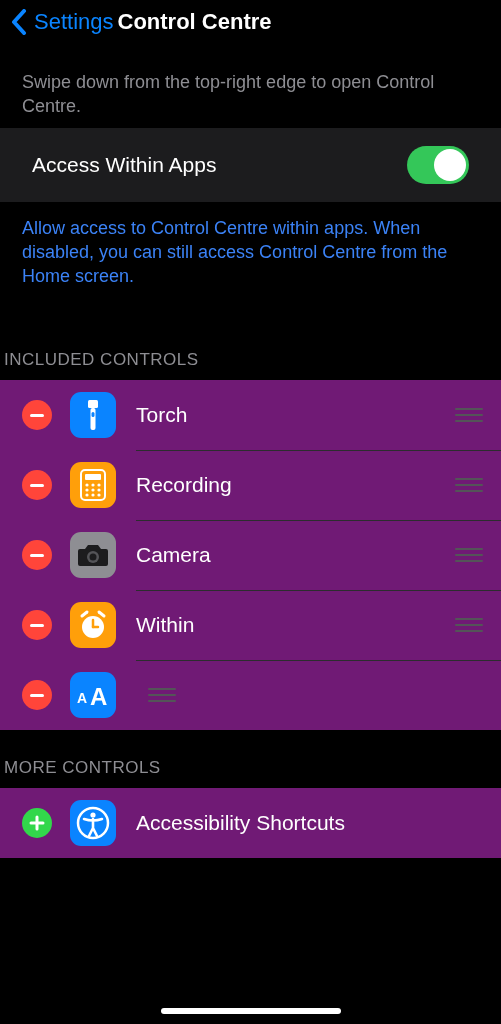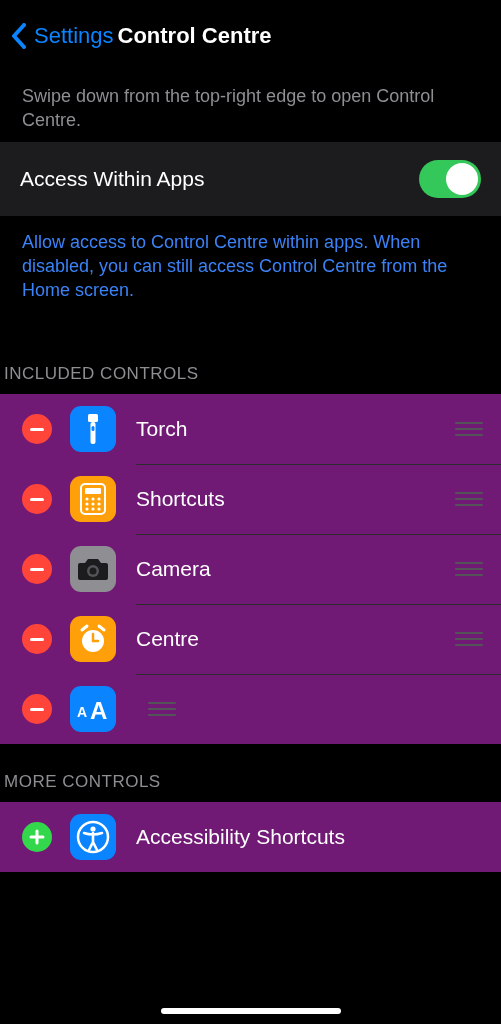--- a/index.html
+++ b/index.html
@@ -1,25 +1,25 @@
 <!DOCTYPE html>
 <html><head>
   <meta charset="utf-8">
   <style>
     * { margin: 0; padding: 0; box-sizing: border-box; font-family: -apple-system, BlinkMacSystemFont, "Segoe UI", Helvetica, Arial, sans-serif; }
     html, body { width: 501px; height: 1024px; background: #000; color: #fff; overflow: hidden; }
-    .navbar { display: flex; align-items: center; padding: 22px 10px 14px 10px; }
+    .navbar { display: flex; align-items: center; padding: 8px 10px 14px 10px; }
     .back-btn { display: flex; align-items: center; color: #0a84ff; font-size: 22px; }
     .back-chevron { width: 18px; height: 28px; display: flex; align-items: center; justify-content: center; margin-right: 6px; }
     .nav-title { color: #fff; font-size: 22px; font-weight: 600; margin-left: 4px; }
     .scroll { height: calc(1024px - 68px); overflow-y: auto; }
     .scroll::-webkit-scrollbar { width: 6px; }
     .scroll::-webkit-scrollbar-thumb { background: #3a3a3c; border-radius: 3px; }
     .info-block { padding: 20px 22px 9px 22px; color: #8e8e93; font-size: 18px; line-height: 1.35; }
-    .cell { background: #1c1c1e; display: flex; align-items: center; padding: 18px 20px; }
+    .cell { background: #1c1c1e; display: flex; align-items: center; padding: 18px 32px; }
     .cell-title { font-size: 21px; color: #fff; flex: 1; }
     .toggle { width: 62px; height: 38px; border-radius: 19px; background: #34c759; position: relative; }
     .toggle-knob { width: 32px; height: 32px; border-radius: 50%; background: #fff; position: absolute; top: 3px; right: 3px; }
     .footer-text { padding: 14px 22px 34px 22px; color: #3b82f6; font-size: 18px; line-height: 1.35; }
     .section-header { padding: 28px 22px 10px 4px; color: #8e8e93; font-size: 17px; letter-spacing: 0.5px; text-transform: uppercase; }
     .row { background: #701a75; display: flex; align-items: center; padding: 12px 18px 12px 22px; position: relative; }
     .row + .row::before { content: ""; position: absolute; top: 0; left: 136px; right: 0; height: 1px; background: #2c2c2e; }
     .btn-remove, .btn-add { width: 30px; height: 30px; border-radius: 50%; display: flex; align-items: center; justify-content: center; flex-shrink: 0; margin-right: 18px; }
     .btn-remove { background: #ff453a; }
     .btn-add { background: #32d74b; }
@@ -99,21 +99,21 @@
           <circle cx="13" cy="16" r="1.6" fill="#fff"></circle>
           <circle cx="19" cy="16" r="1.6" fill="#fff"></circle>
           <circle cx="7" cy="21" r="1.6" fill="#fff"></circle>
           <circle cx="13" cy="21" r="1.6" fill="#fff"></circle>
           <circle cx="19" cy="21" r="1.6" fill="#fff"></circle>
           <circle cx="7" cy="26" r="1.6" fill="#fff"></circle>
           <circle cx="13" cy="26" r="1.6" fill="#fff"></circle>
           <circle cx="19" cy="26" r="1.6" fill="#fff"></circle>
         </svg>
     </div>
-    <div class="row-label">Shortcuts</div>
+    <div class="row-label">Recording</div>
     <div class="drag">
         <span></span>
         <span></span>
         <span></span>
       </div>
   </div>
 
   <div class="row">
     <div class="btn-remove">
         <span></span>
@@ -140,21 +140,21 @@
       </div>
     <div class="app-icon ic-alarm">
       <svg width="32" height="32" viewBox="0 0 32 32">
           <circle cx="16" cy="18" r="11" fill="#fff"></circle>
           <line x1="16" y1="18" x2="16" y2="11" stroke="#ff9f0a" stroke-width="2.5" stroke-linecap="round"></line>
           <line x1="16" y1="18" x2="21" y2="18" stroke="#ff9f0a" stroke-width="2.5" stroke-linecap="round"></line>
           <line x1="5" y1="7" x2="10" y2="3" stroke="#fff" stroke-width="3" stroke-linecap="round"></line>
           <line x1="27" y1="7" x2="22" y2="3" stroke="#fff" stroke-width="3" stroke-linecap="round"></line>
         </svg>
     </div>
-    <div class="row-label">Centre</div>
+    <div class="row-label">Within</div>
     <div class="drag">
         <span></span>
         <span></span>
         <span></span>
       </div>
   </div>
 
   <div class="row">
     <div class="btn-remove">
         <span></span>

